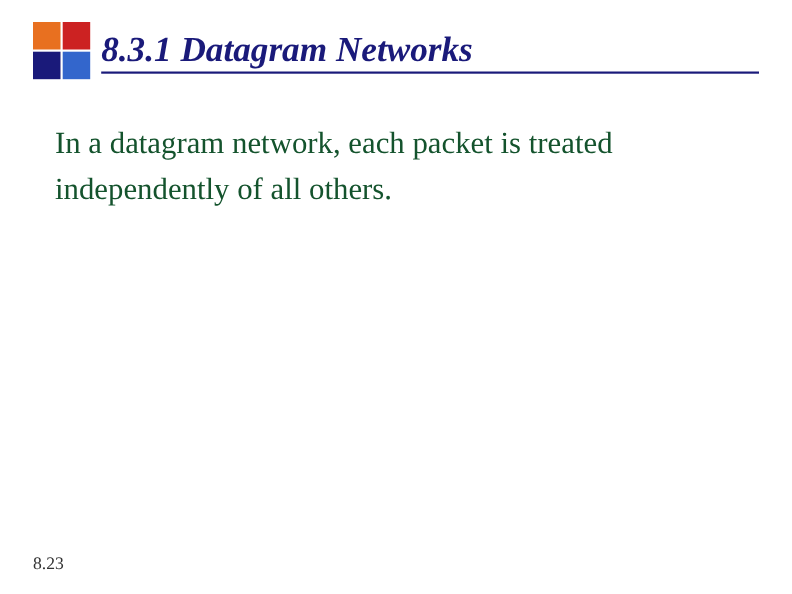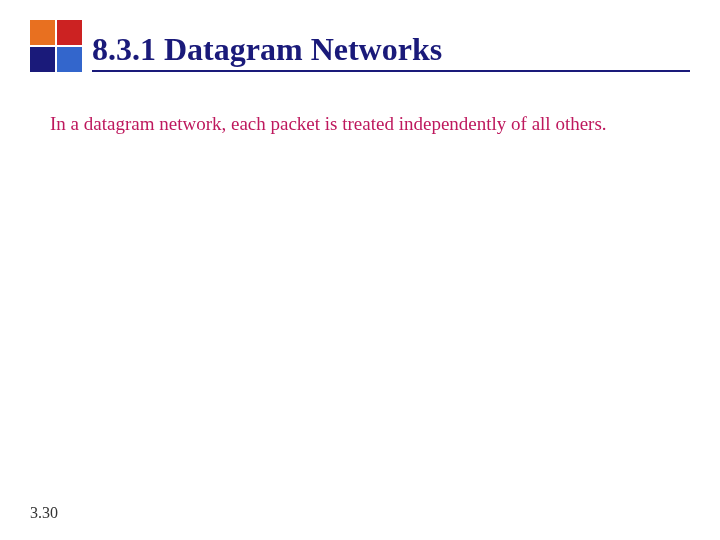--- a/index.html
+++ b/index.html
@@ -20,22 +20,23 @@
     .slide-container {
       width: 720px;
       height: 540px;
       background: #ffffff;
       position: relative;
       padding: 20px 30px;
     }
 
     .header-section {
       display: flex;
-      align-items: flex-end;
+      align-items: center;
       margin-bottom: 8px;
+      font-style: italic;
     }
 
     .logo-icon {
       width: 52px;
       height: 52px;
       margin-right: 10px;
       flex-shrink: 0;
       position: relative;
     }
 
@@ -56,22 +57,22 @@
       background: #1a1a7a;
       width: 100%;
       margin-top: 2px;
     }
 
     .content-area {
       padding: 30px 20px 20px 20px;
     }
 
     .paragraph {
-      font-size: 19px;
-      color: #be185d;
+      font-size: 28px;
+      color: #14532d;
       line-height: 1.5;
       margin-bottom: 28px;
     }
 
     .slide-number {
       position: absolute;
       bottom: 18px;
       left: 30px;
       font-size: 16px;
       color: #333333;
@@ -121,15 +122,15 @@
     <div class="title-with-line">
       <span class="slide-title">8.3.1  Datagram Networks</span>
       <div class="title-underline"></div>
     </div>
   </div>
 
   <div class="content-area">
     <p class="paragraph">In a datagram network, each packet is treated independently of all others.</p>
   </div>
 
-  <div class="slide-number">3.30</div>
+  <div class="slide-number">8.23</div>
 
 </div>
 
 </body></html>

